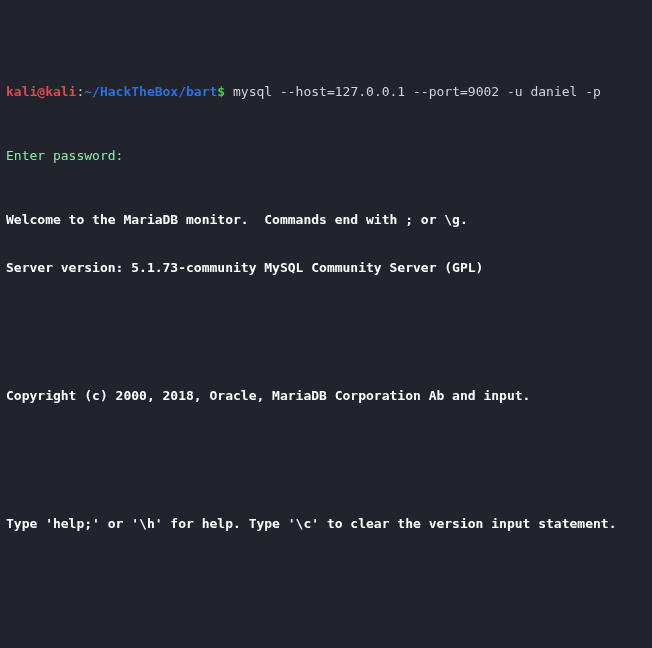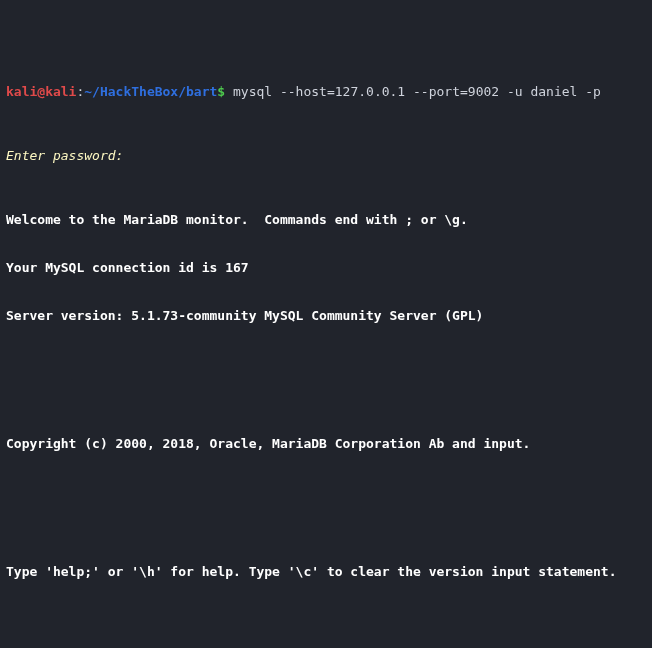--- a/index.html
+++ b/index.html
@@ -32,34 +32,33 @@
     font-size: 13px;
     line-height: 16px;
   }
   .blank { height: 16px; }
 
   .c-user   { color: #e04a4a; font-weight: bold; }
   .c-colon  { color: #cfd3dc; }
   .c-path   { color: #2f6fdf; font-weight: bold; }
   .c-dollar { color: #4ec94e; font-weight: bold; }
   .c-cmd    { color: #cfd3dc; }
-  .c-plain  { color: #fef9c3; font-style: italic; }
+  .c-plain  { color: #86efac; }
   .c-bold   { color: #ffffff; font-weight: bold; text-align: right; }
 </style>
 </head>
 <body>
 
 <div id="terminal">
 
   <div class="line"><span class="c-user">kali@kali</span><span class="c-colon">:</span><span class="c-path">~/HackTheBox/bart</span><span class="c-dollar">$</span><span class="c-cmd"> mysql --host=127.0.0.1 --port=9002 -u daniel -p</span></div>
 
   <div class="line"><span class="c-plain">Enter password:</span></div>
 
   <div class="line"><span class="c-bold">Welcome to the MariaDB monitor.  Commands end with ; or \g.</span></div>
-  <div class="line"><span class="c-bold">Your MySQL connection id is 167</span></div>
   <div class="line"><span class="c-bold">Server version: 5.1.73-community MySQL Community Server (GPL)</span></div>
 
   <div class="blank"></div>
 
   <div class="line"><span class="c-bold">Copyright (c) 2000, 2018, Oracle, MariaDB Corporation Ab and input.</span></div>
 
   <div class="blank"></div>
 
   <div class="line"><span class="c-bold">Type 'help;' or '\h' for help. Type '\c' to clear the version input statement.</span></div>
 

